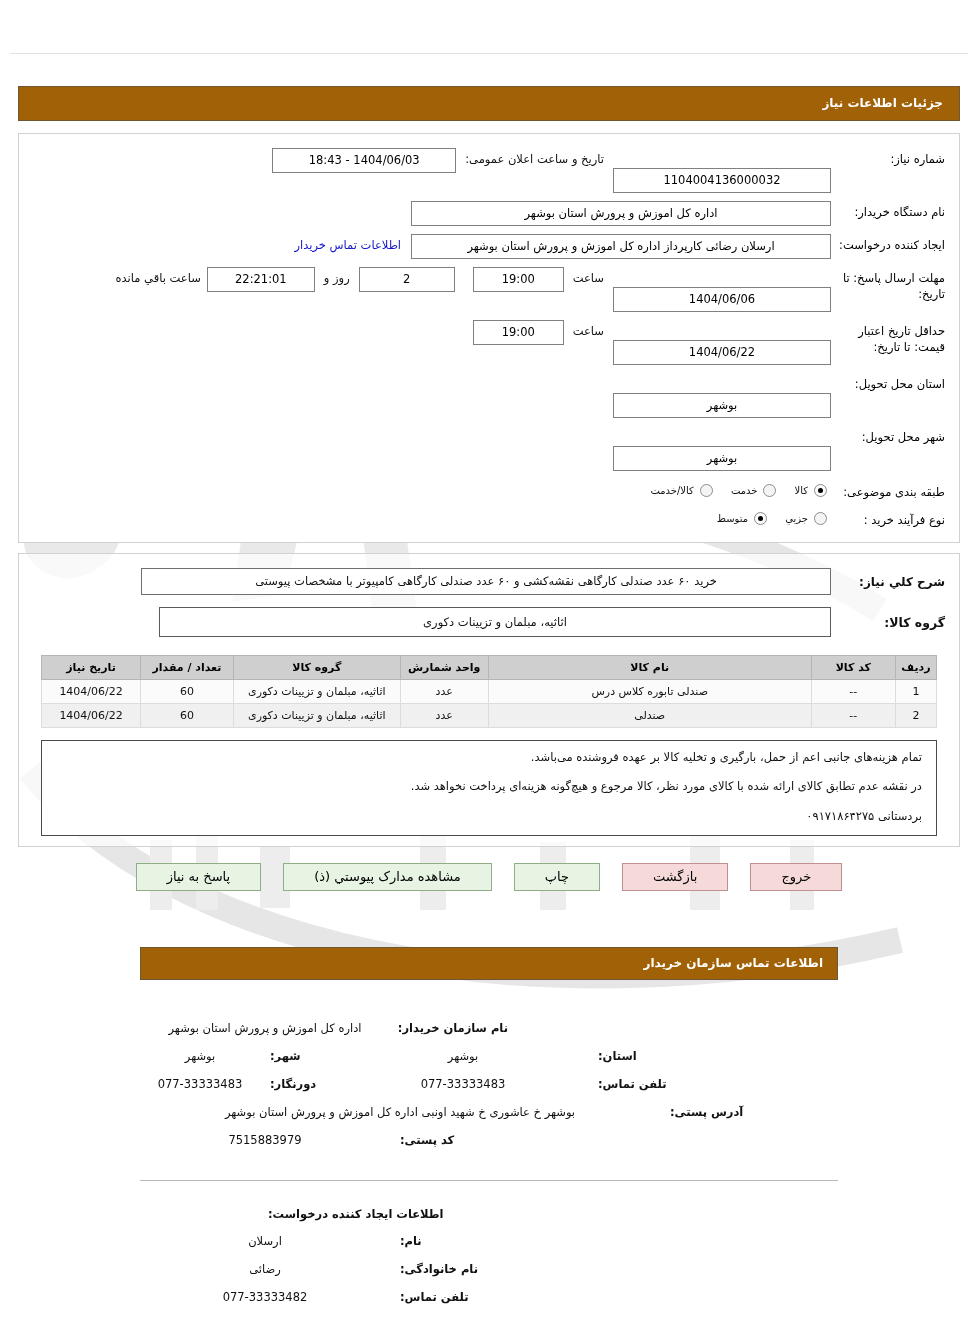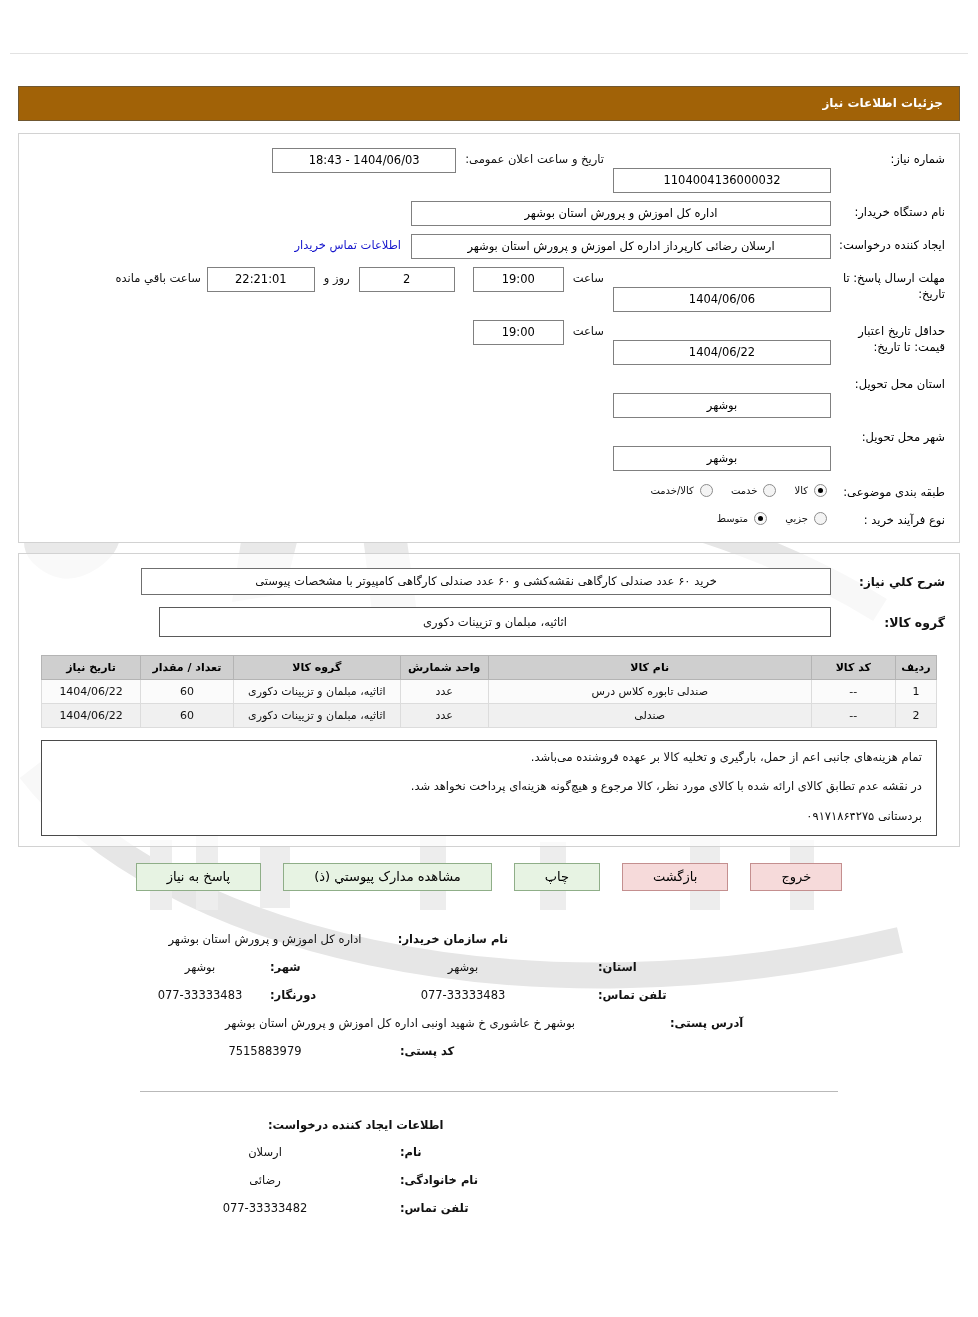--- a/index.html
+++ b/index.html
@@ -541,20 +541,23 @@
   </div>
 
   <div class="btnbar">
     <div class="btn btn-pink btn-small">خروج</div>
     <div class="btn btn-pink btn-small">بازگشت</div>
     <div class="btn btn-green btn-small">چاپ</div>
     <div class="btn btn-green btn-wide">مشاهده مدارک پیوستي (ذ)</div>
     <div class="btn btn-green btn-med">پاسخ به نیاز</div>
   </div>
 
+  <div class="bar bar-contact">
+    <span>اطلاعات تماس سازمان خریدار</span>
+  </div>
 
   <div class="contact">
 
     <div class="crow">
       <div class="gap"></div>
       <div class="ckey">نام سازمان خریدار:</div>
       <div class="cval">اداره کل اموزش و پرورش استان بوشهر</div>
     </div>
 
     <div class="crow">

